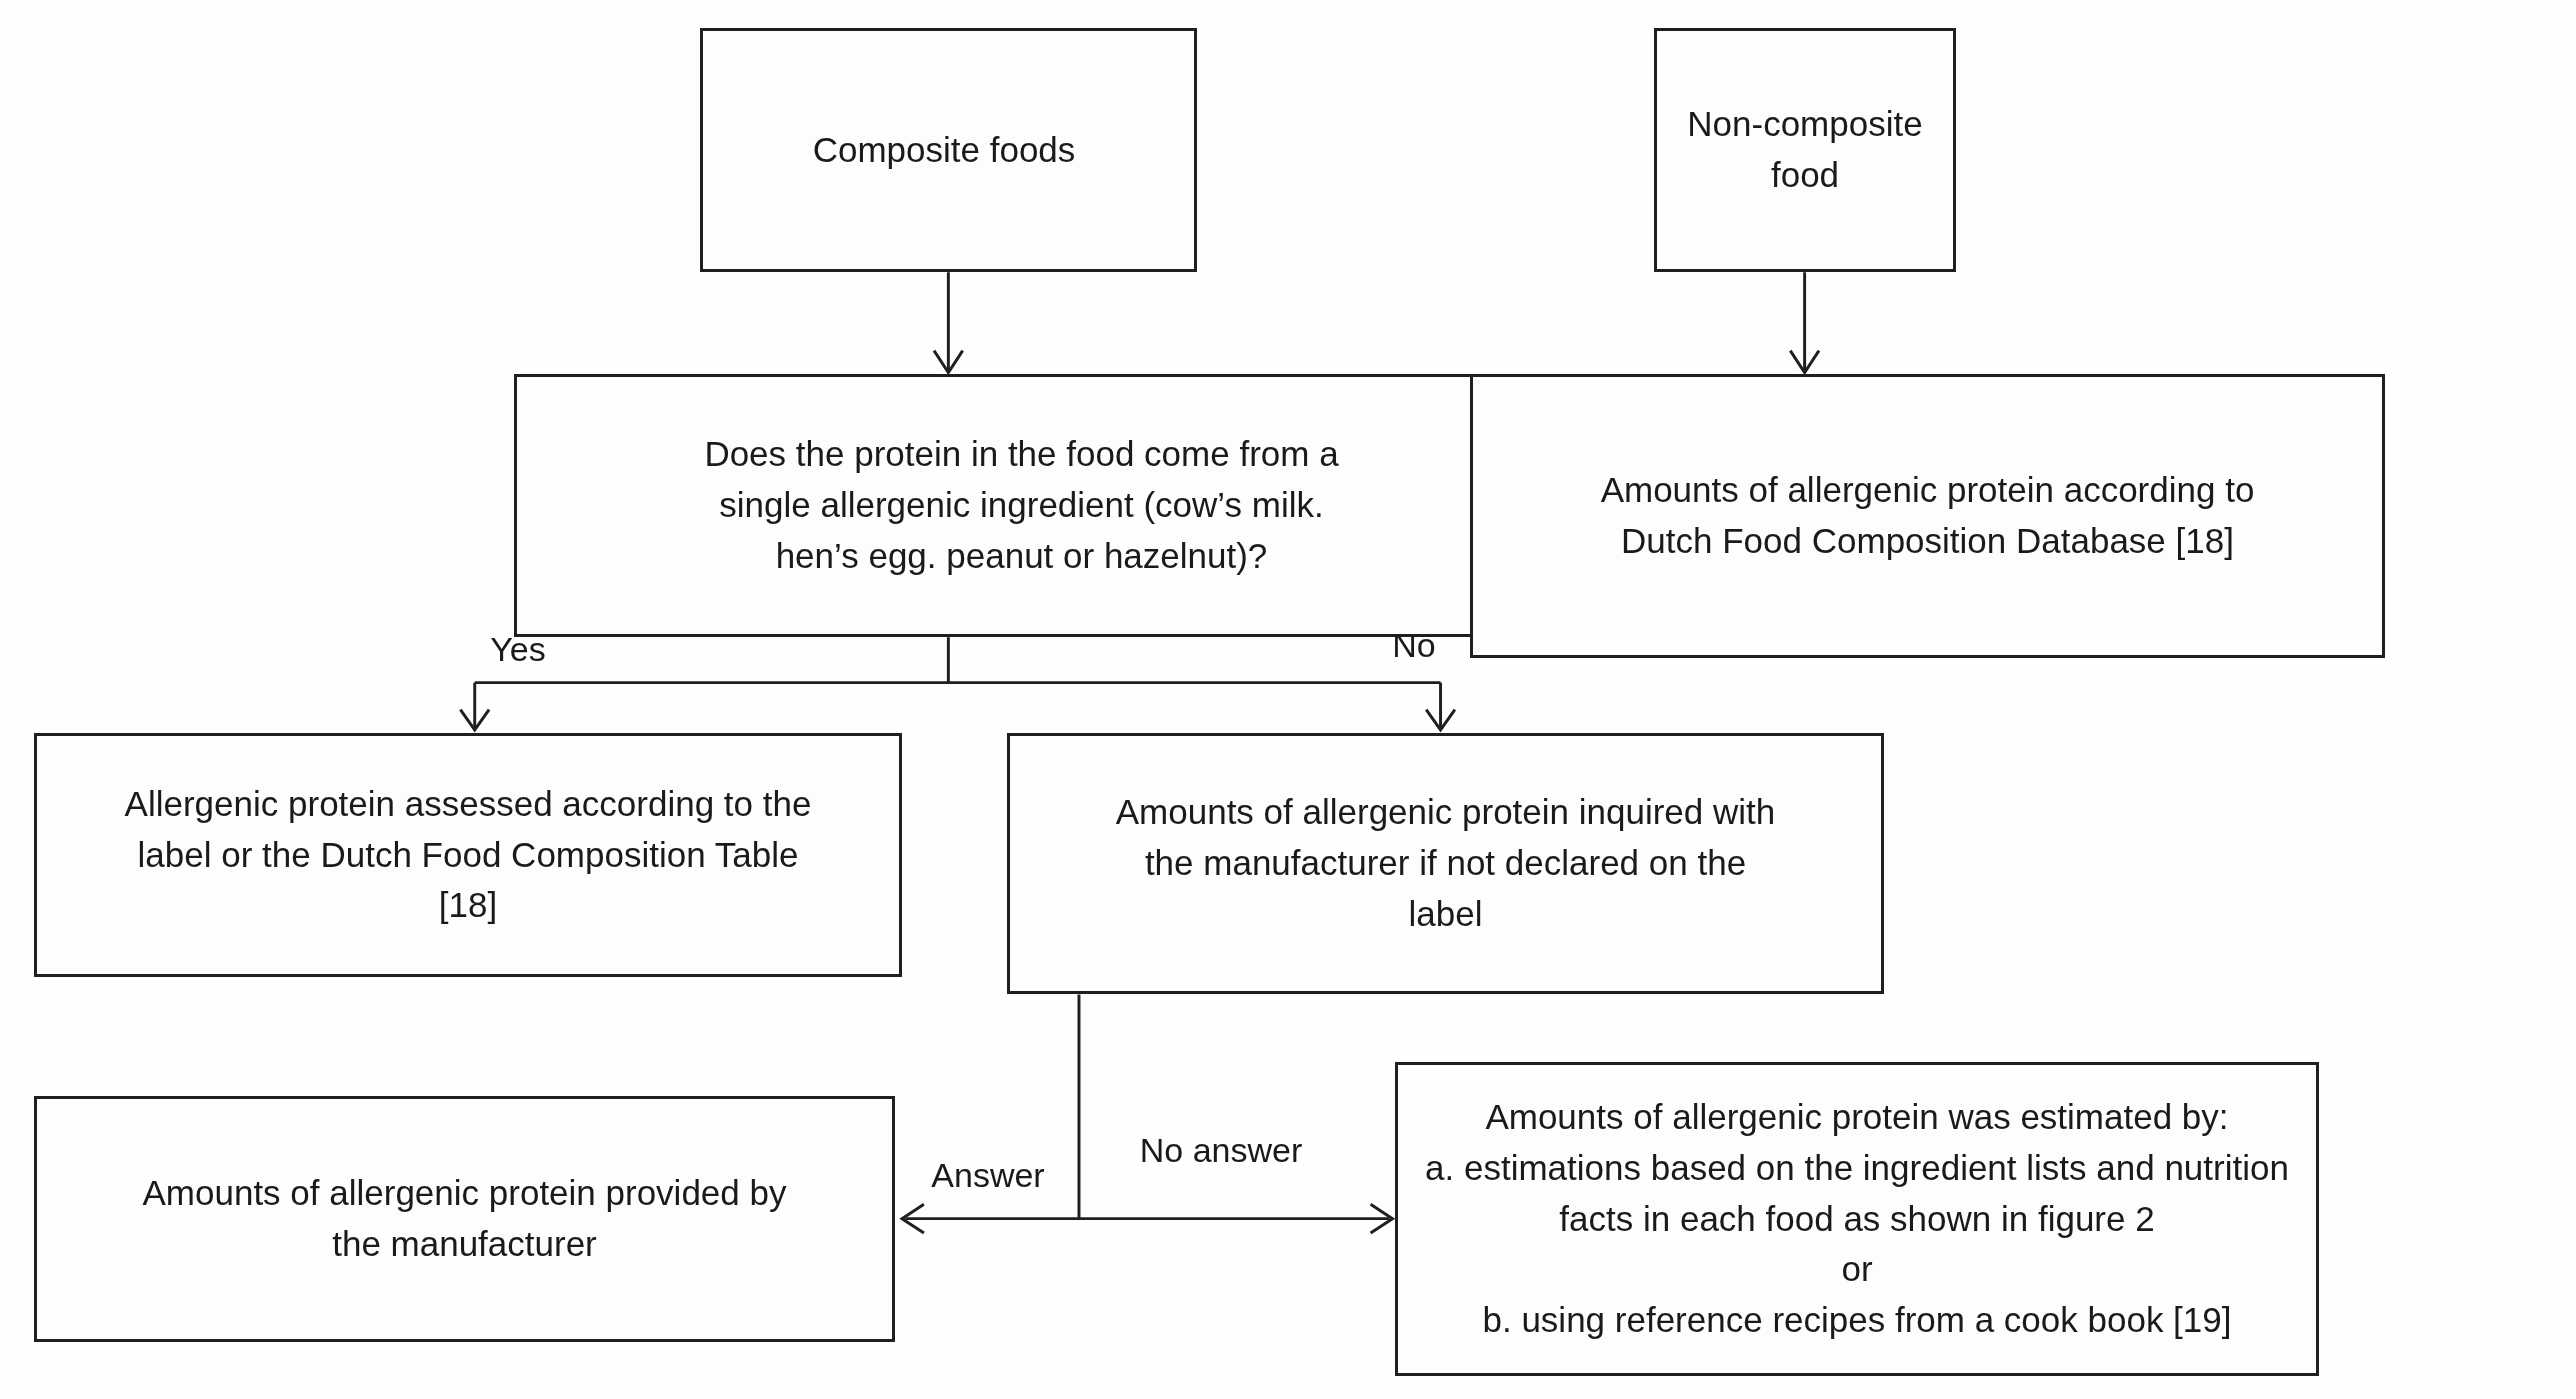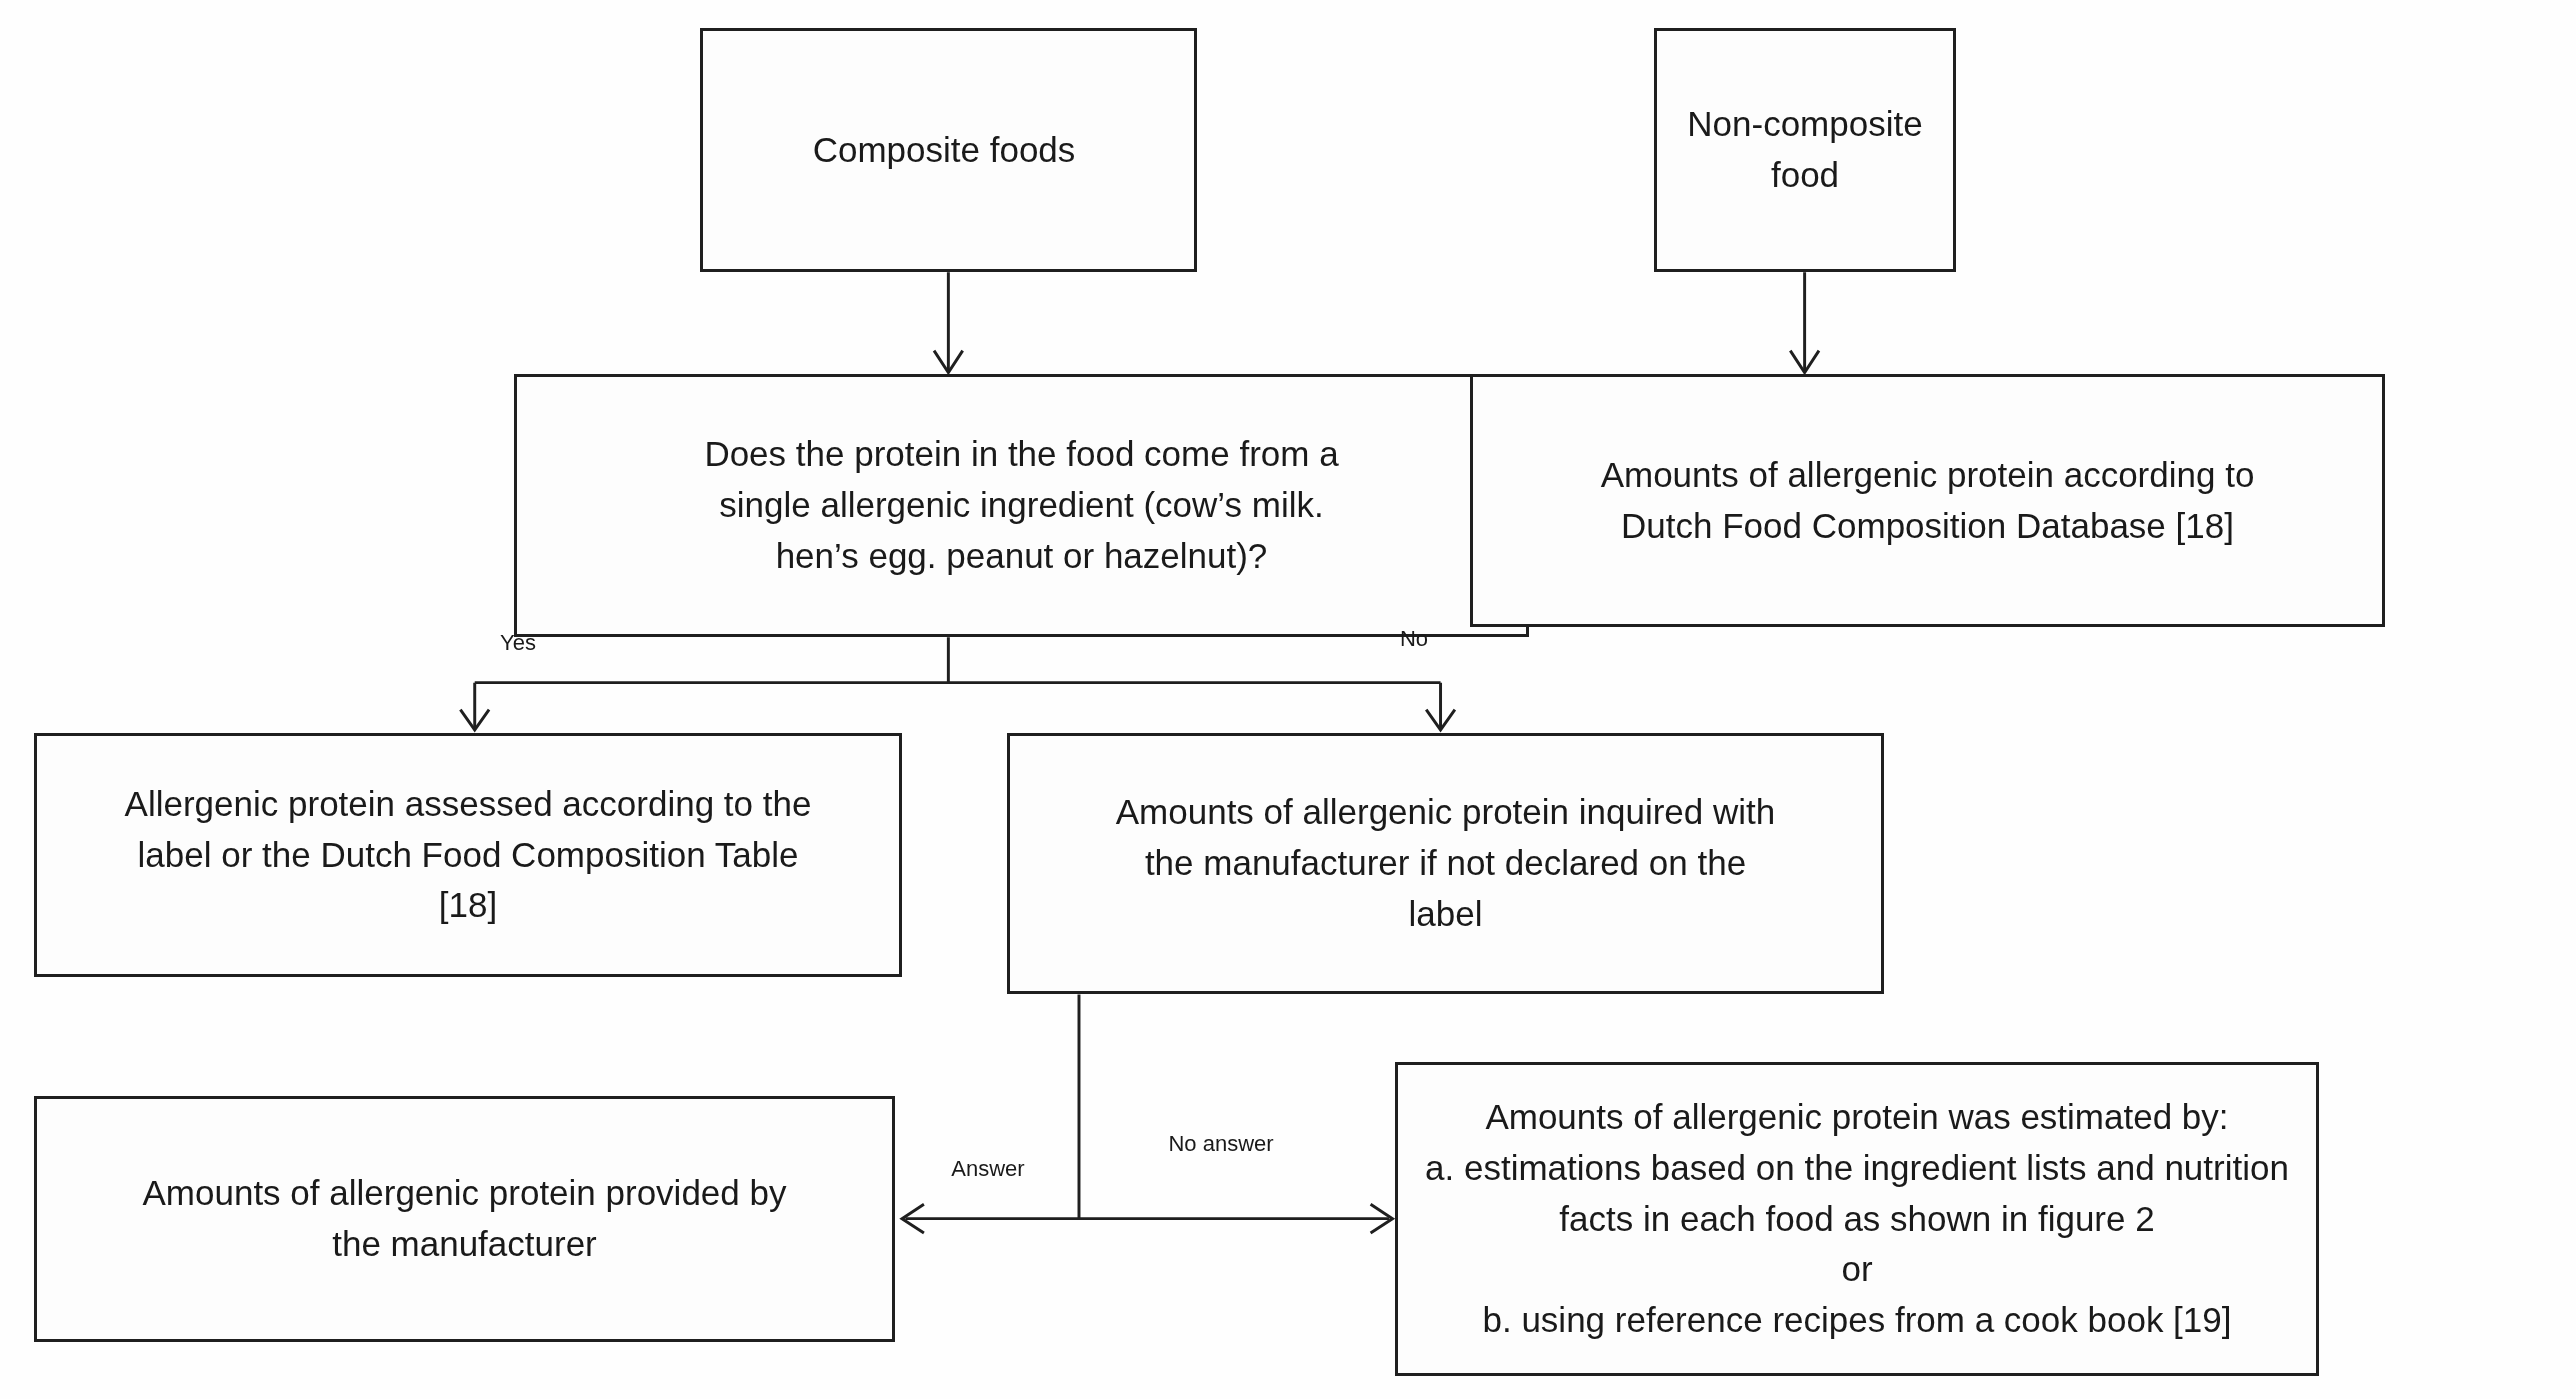--- a/index.html
+++ b/index.html
@@ -40,21 +40,21 @@
   }
   .node-text {
     white-space: pre-line;
     font-size: 35px;
     line-height: 1.45;
     color: #1a1a1a;
   }
   .edge-label {
     position: absolute;
     transform: translateX(-50%);
-    font-size: 22px;
+    font-size: 34px;
     line-height: 1.1;
     color: #1a1a1a;
     white-space: nowrap;
   }
 </style>
 </head>
 <body>
 
 <div class="canvas">
 
@@ -82,21 +82,21 @@
   <div class="node" style="left:1654px; top:28px; width:302px; height:244px;justify-content:center;">
     <div class="node-text">Non-composite food</div>
   </div>
 
   <div class="node" style="left:514px; top:374px; width:1015px; height:263px;">
     <div class="node-text">Does the protein in the food come from a
 single allergenic ingredient (cow’s milk.
 hen’s egg. peanut or hazelnut)?</div>
   </div>
 
-  <div class="node" style="left:1470px; top:374px; width:915px; height:253px;">
+  <div class="node" style="left:1470px; top:374px; width:915px; height:284px;">
     <div class="node-text">Amounts of allergenic protein according to
 Dutch Food Composition Database [18]</div>
   </div>
 
   <div class="node" style="left:34px; top:733px; width:868px; height:244px;">
     <div class="node-text">Allergenic protein assessed according to the
 label or the Dutch Food Composition Table
 [18]</div>
   </div>
 

